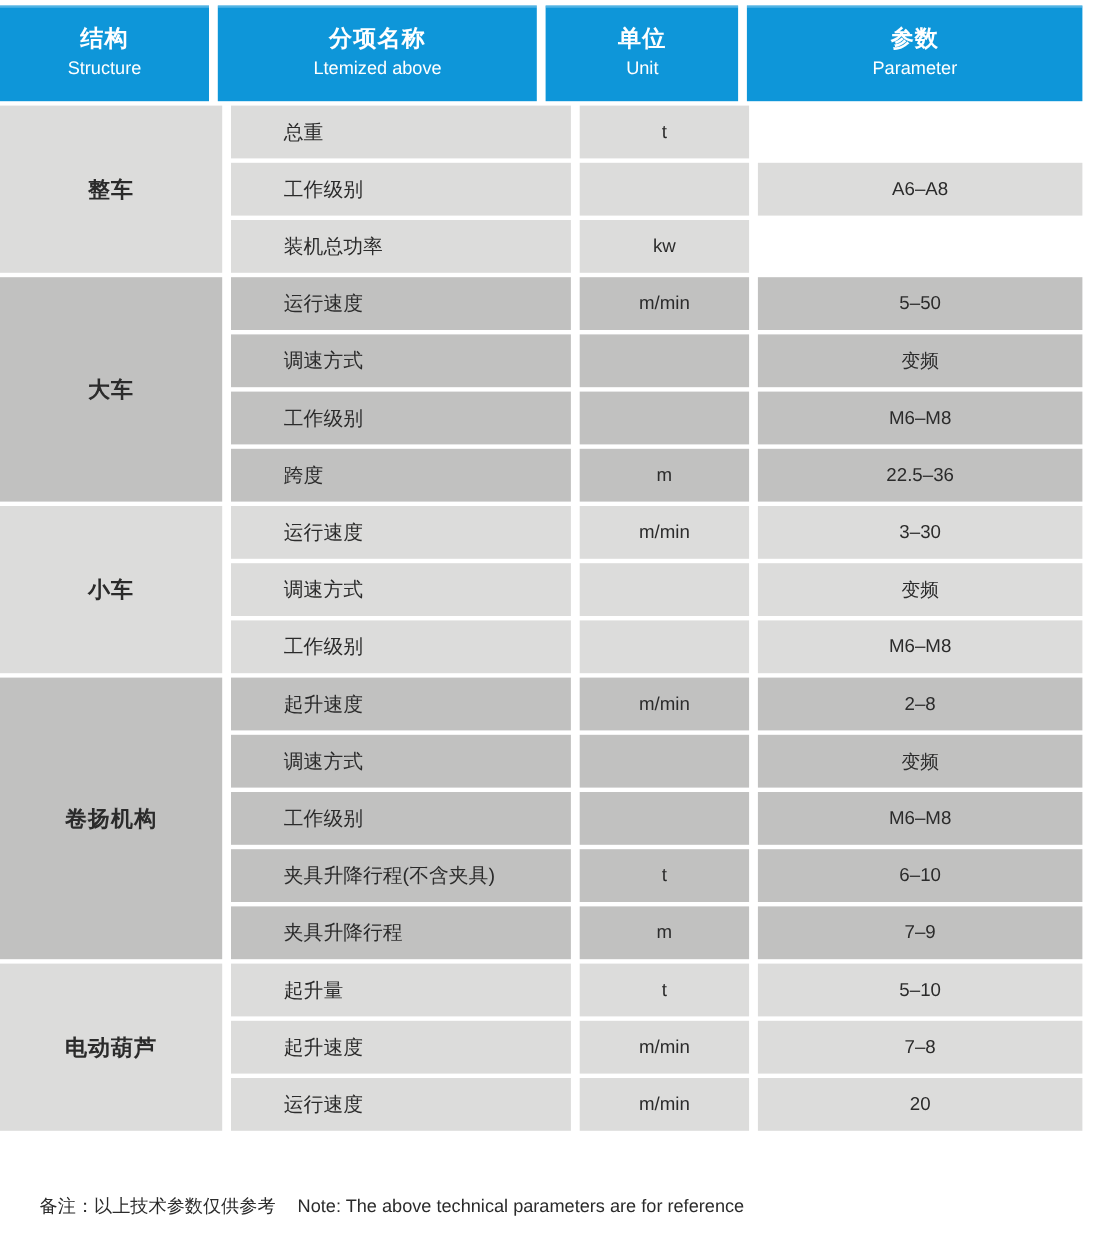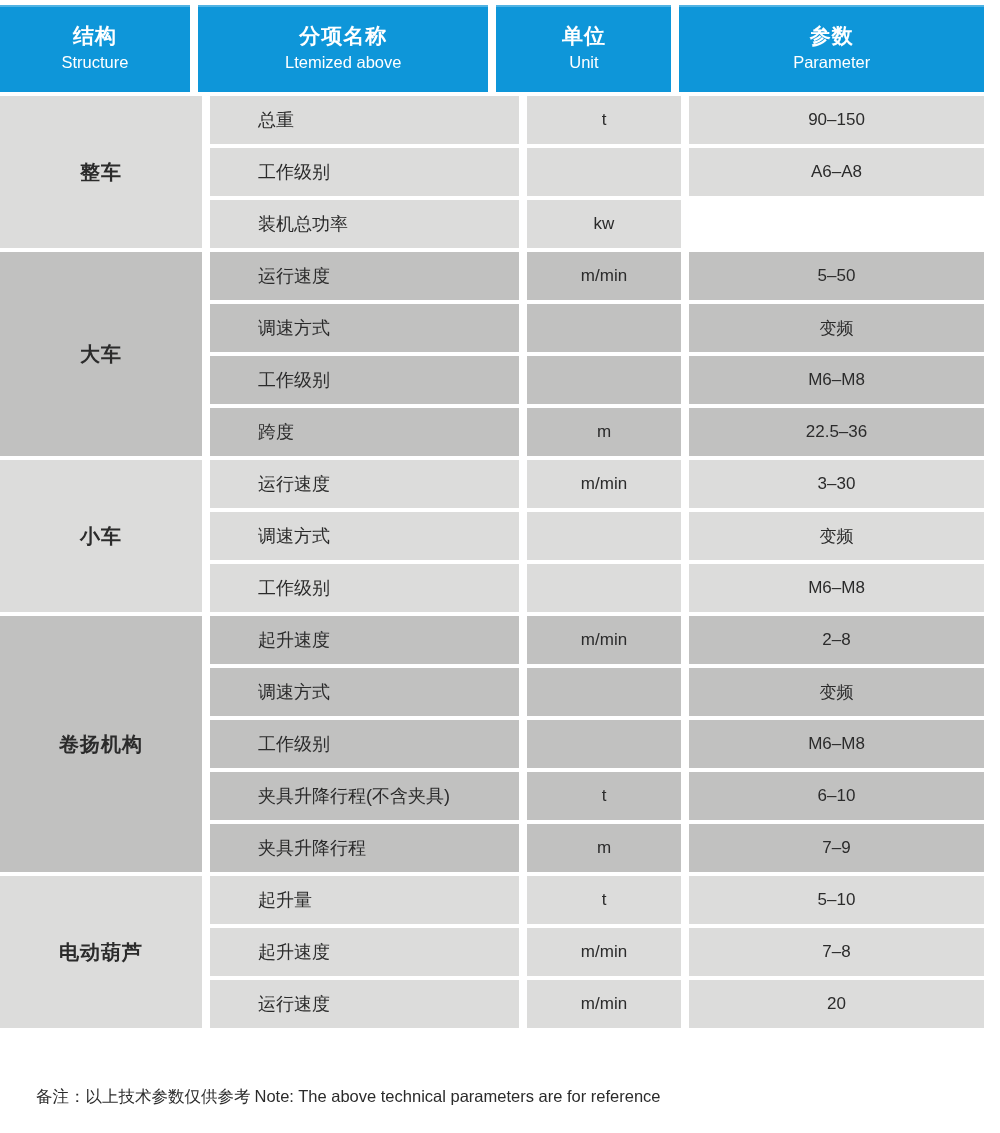--- a/index.html
+++ b/index.html
@@ -33,21 +33,21 @@
   .rows{display:flex;flex-direction:column;gap:4px;width:774px;}
   .row{display:flex;gap:8px;height:48px;}
   .cell{display:flex;align-items:center;}
   .c2{width:309px;padding-left:48px;font-size:18px;justify-content:flex-start;}
   .c3{width:154px;font-size:17px;justify-content:center;}
   .c4{width:295px;font-size:17px;justify-content:center;}
   .light .glabel,.light .cell{background:var(--light);}
   .dark .glabel,.dark .cell{background:var(--dark);}
   
   .note{position:absolute;left:36px;top:1086px;font-size:16.5px;color:var(--text);white-space:nowrap;}
-  .note .en{margin-left:4px;}
+  .note .en{margin-left:20px;}
 </style>
 </head>
 <body>
 
 <div class="spec-table">
 
   <div class="thead">
     <div class="hcell w1">
       <div class="hzh">结构</div>
       <div class="hen">Structure</div>
@@ -65,21 +65,20 @@
       <div class="hen">Parameter</div>
     </div>
   </div>
 
   <div class="group light">
     <div class="glabel">整车</div>
     <div class="rows">
       <div class="row">
         <div class="cell c2">总重</div>
         <div class="cell c3">t</div>
-        <div class="cell c4">90–150</div>
       </div>
       <div class="row">
         <div class="cell c2">工作级别</div>
         <div class="cell c3"></div>
         <div class="cell c4">A6–A8</div>
       </div>
       <div class="row">
         <div class="cell c2">装机总功率</div>
         <div class="cell c3">kw</div>
       </div>

